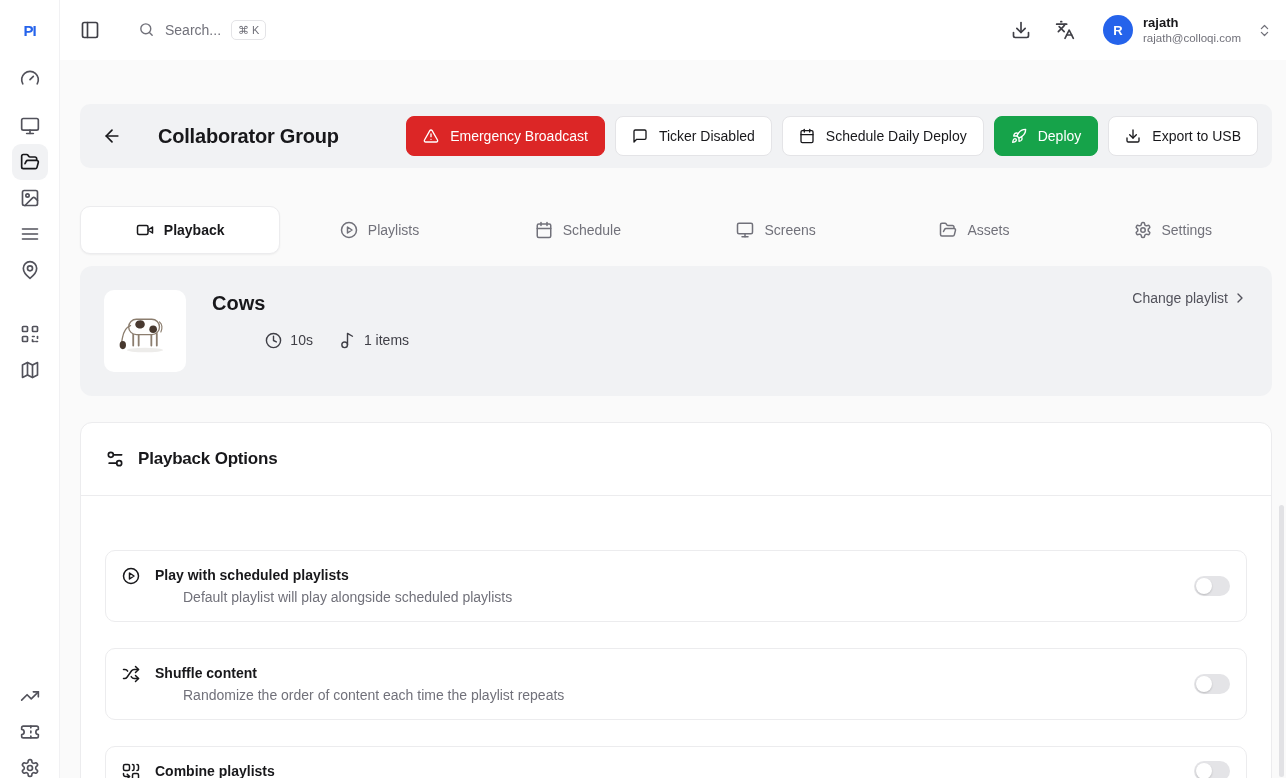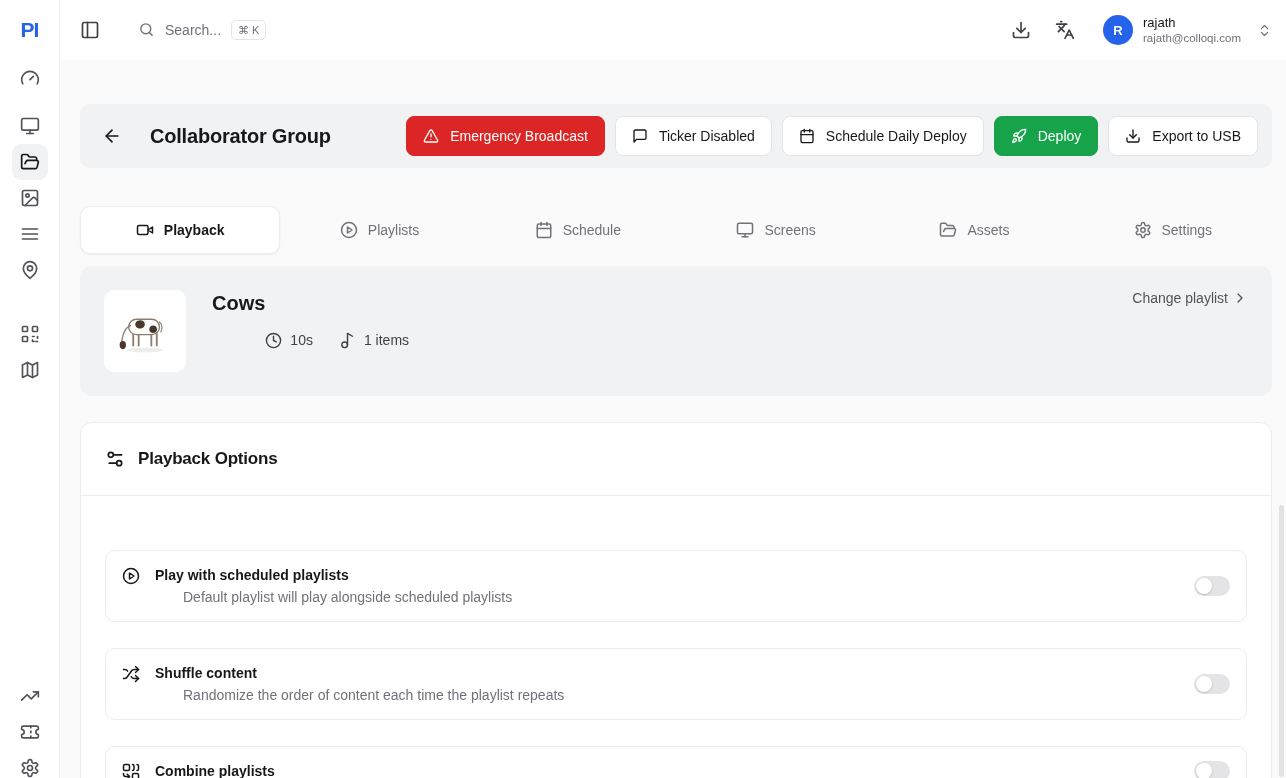--- a/index.html
+++ b/index.html
@@ -7,21 +7,21 @@
     font-family:"Liberation Sans","DejaVu Sans",sans-serif; color:#18181b; }
   svg { display:block; }
   button { font-family:inherit; }
 
   .app { display:flex; width:1286px; height:778px; position:relative; }
 
   
   .sidebar { width:60px; flex-shrink:0; background:#fff; border-right:1px solid #f1f1f3;
     display:flex; flex-direction:column; align-items:center; }
   .logo { height:60px; display:flex; align-items:center; justify-content:center;
-    font-weight:800; font-size:21px; letter-spacing:-1px; color:#2563eb; }
+    font-weight:800; font-size:15px; letter-spacing:-1px; color:#2563eb; }
   .nav { display:flex; flex-direction:column; align-items:center; }
   .nav-btn { width:36px; height:36px; border:none; background:transparent; border-radius:9px;
     display:flex; align-items:center; justify-content:center; color:#52525b; cursor:pointer; }
   .nav-btn svg { width:20px; height:20px; }
   .nav-btn.active { background:#f1f2f4; color:#18181b; }
   .gap12 { height:12px; } .gap28 { height:28px; }
   .nav-bottom { margin-top:auto; margin-bottom:-8px; display:flex; flex-direction:column; align-items:center; }
 
   
   .main { flex:1; display:flex; flex-direction:column; min-width:0; }
@@ -32,31 +32,31 @@
   .search { display:flex; align-items:center; gap:10px; margin-left:30px; color:#71717a; cursor:text; }
   .search svg { width:17px; height:17px; }
   .s-ph { font-size:14px; }
   .kbd { border:1px solid #e4e4e7; border-radius:5px; padding:2px 6px; font-size:11px; color:#71717a;
     background:#fff; line-height:1.3; }
   .spacer { flex:1; }
   .tb-icons { display:flex; align-items:center; gap:8px; margin-right:14px; }
   .user-chip { display:flex; align-items:center; gap:10px; padding:4px 6px; border-radius:8px; cursor:pointer; }
   .avatar { width:30px; height:30px; border-radius:50%; background:#2563eb; color:#fff;
     display:flex; align-items:center; justify-content:center; font-size:13px; font-weight:700; }
-  .user-name { font-size:13px; font-weight:400; line-height:1.25; }
+  .user-name { font-size:13px; font-weight:700; line-height:1.25; }
   .user-email { font-size:11.5px; color:#71717a; line-height:1.25; }
   .chev { width:15px; height:15px; color:#71717a; margin-left:6px; }
 
   .content { flex:1; background:#fafafa; padding:44px 14px 0 20px; overflow:hidden; }
 
   
   .page-header { background:#f1f2f4; border-radius:10px; height:64px; display:flex; align-items:center;
     padding:0 14px 0 14px; }
   .back-btn { color:#18181b; }
-  .page-title { font-size:20px; font-weight:700; margin-left:20px; letter-spacing:-.2px; }
+  .page-title { font-size:20px; font-weight:700; margin-left:28px; letter-spacing:-.2px; }
   .actions { margin-left:auto; display:flex; gap:10px; }
   .btn { height:40px; display:inline-flex; align-items:center; gap:11px; padding:0 16px; border-radius:8px;
     font-size:14px; font-weight:500; border:1px solid #e4e4e7; background:#fff; color:#18181b;
     cursor:pointer; white-space:nowrap; }
   .btn svg { width:16px; height:16px; }
   .btn.danger  { background:#dc2626; border-color:#dc2626; color:#fff; }
   .btn.success { background:#16a34a; border-color:#16a34a; color:#fff; }
 
   
   .tabs { display:flex; margin-top:38px; }

